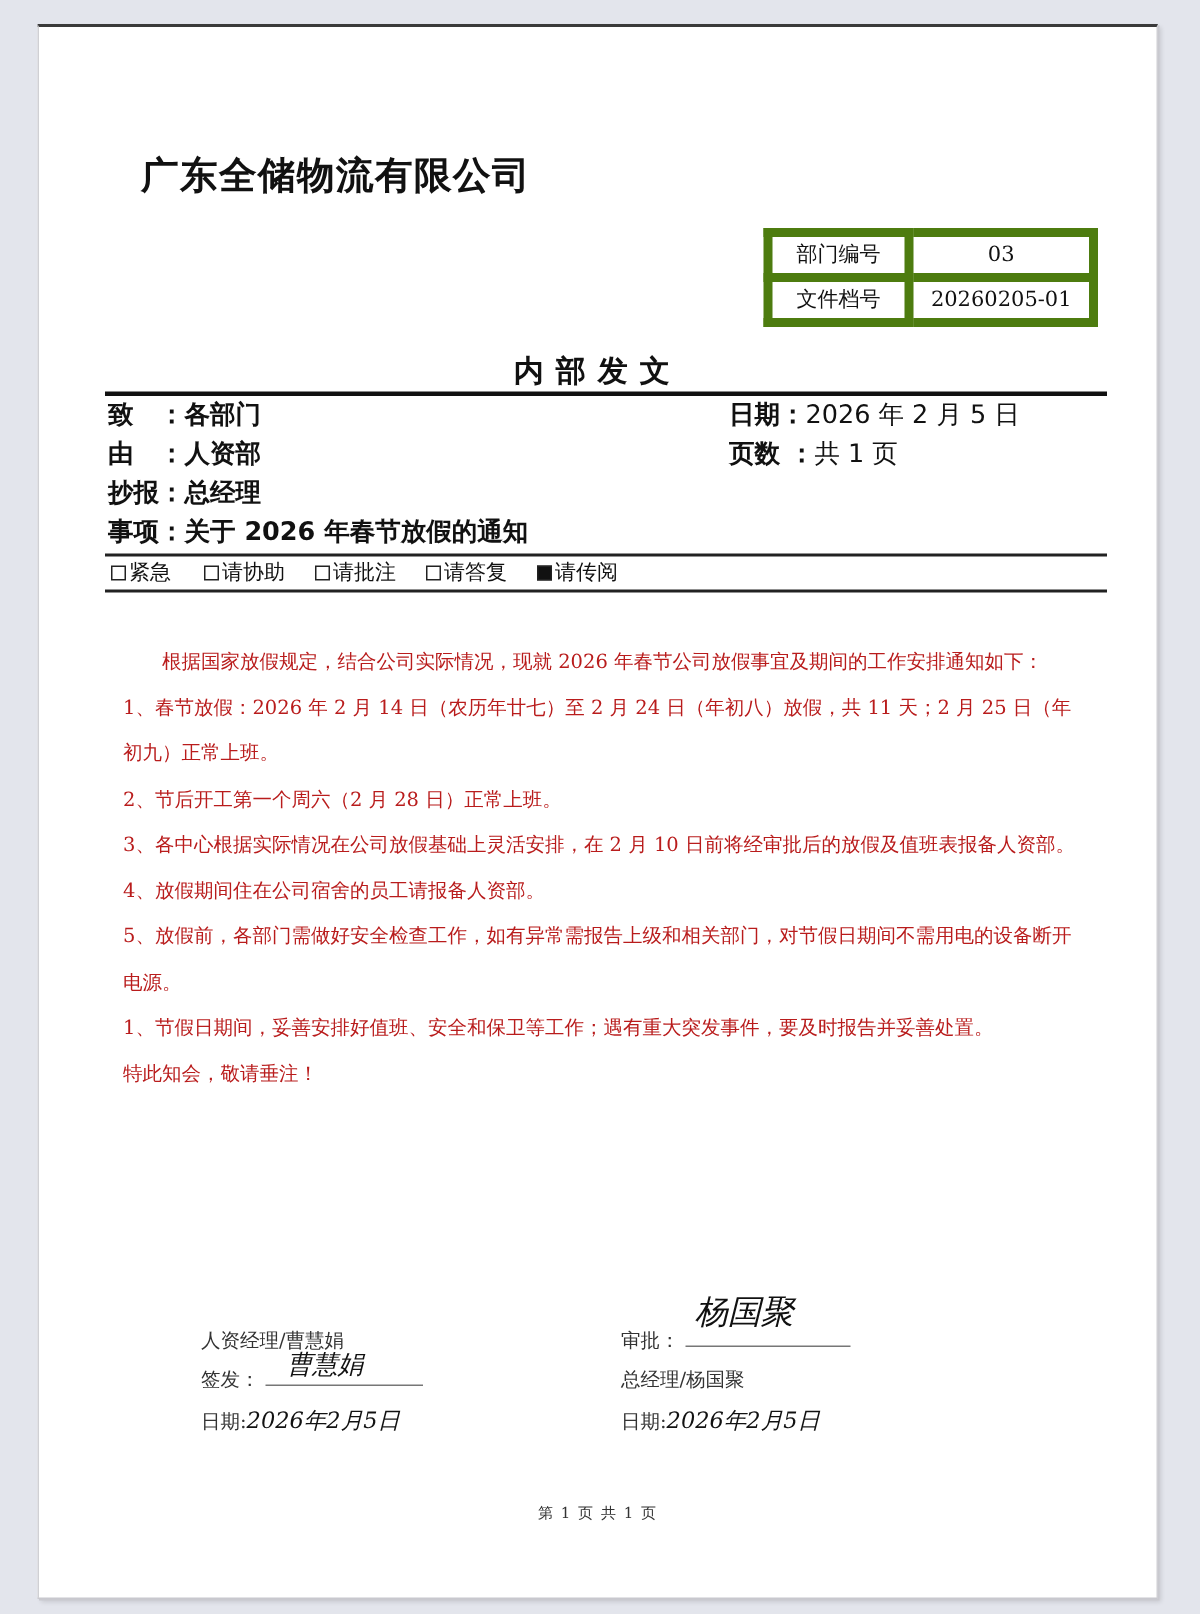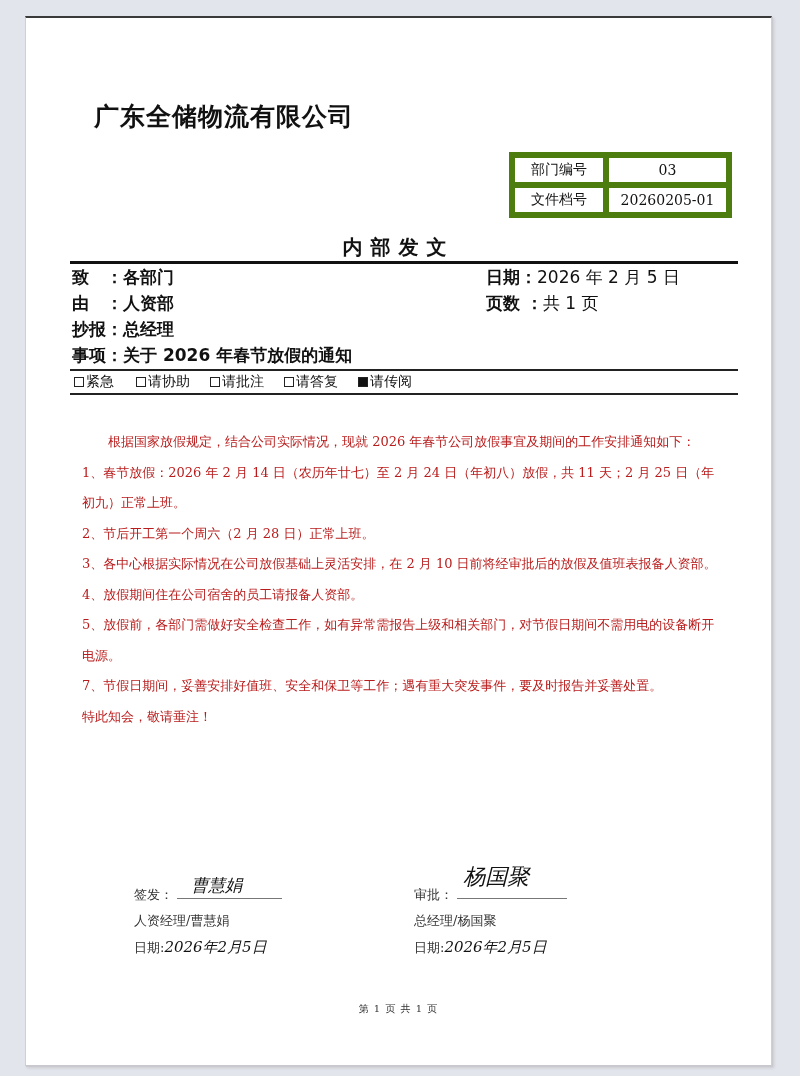--- a/index.html
+++ b/index.html
@@ -162,32 +162,32 @@
 
   <div class="abs rule thin" style="top:375px;"></div>
 
   <div class="abs body" style="top:409px; left:56px;">
     <p class="indent">根据国家放假规定，结合公司实际情况，现就 2026 年春节公司放假事宜及期间的工作安排通知如下：</p>
     <p>1、春节放假：2026 年 2 月 14 日（农历年廿七）至 2 月 24 日（年初八）放假，共 11 天；2 月 25 日（年初九）正常上班。</p>
     <p>2、节后开工第一个周六（2 月 28 日）正常上班。</p>
     <p>3、各中心根据实际情况在公司放假基础上灵活安排，在 2 月 10 日前将经审批后的放假及值班表报备人资部。</p>
     <p>4、放假期间住在公司宿舍的员工请报备人资部。</p>
     <p>5、放假前，各部门需做好安全检查工作，如有异常需报告上级和相关部门，对节假日期间不需用电的设备断开电源。</p>
-    <p>7、节假日期间，妥善安排好值班、安全和保卫等工作；遇有重大突发事件，要及时报告并妥善处置。</p>
+    <p>1、节假日期间，妥善安排好值班、安全和保卫等工作；遇有重大突发事件，要及时报告并妥善处置。</p>
     <p>特此知会，敬请垂注！</p>
   </div>
 
   <div class="abs sig" style="left:108px; top:864px;">
+    <div>人资经理/曹慧娟</div>
     <div>
       <span>签发：</span>
       <span class="sig-line">
         <span class="hand" style="position:absolute; left:14px; top:-12px; font-size:17px;">曹慧娟</span>
       </span>
     </div>
-    <div>人资经理/曹慧娟</div>
     <div>
       <span>日期:</span><span class="hand">2026年2月5日</span>
     </div>
   </div>
 
   <div class="abs sig" style="left:388px; top:864px;">
     <div>
       <span>审批：</span>
       <span class="sig-line" style="width:110px;">
         <span class="hand" style="position:absolute; left:6px; top:-20px; font-size:22px;">杨国聚</span>

